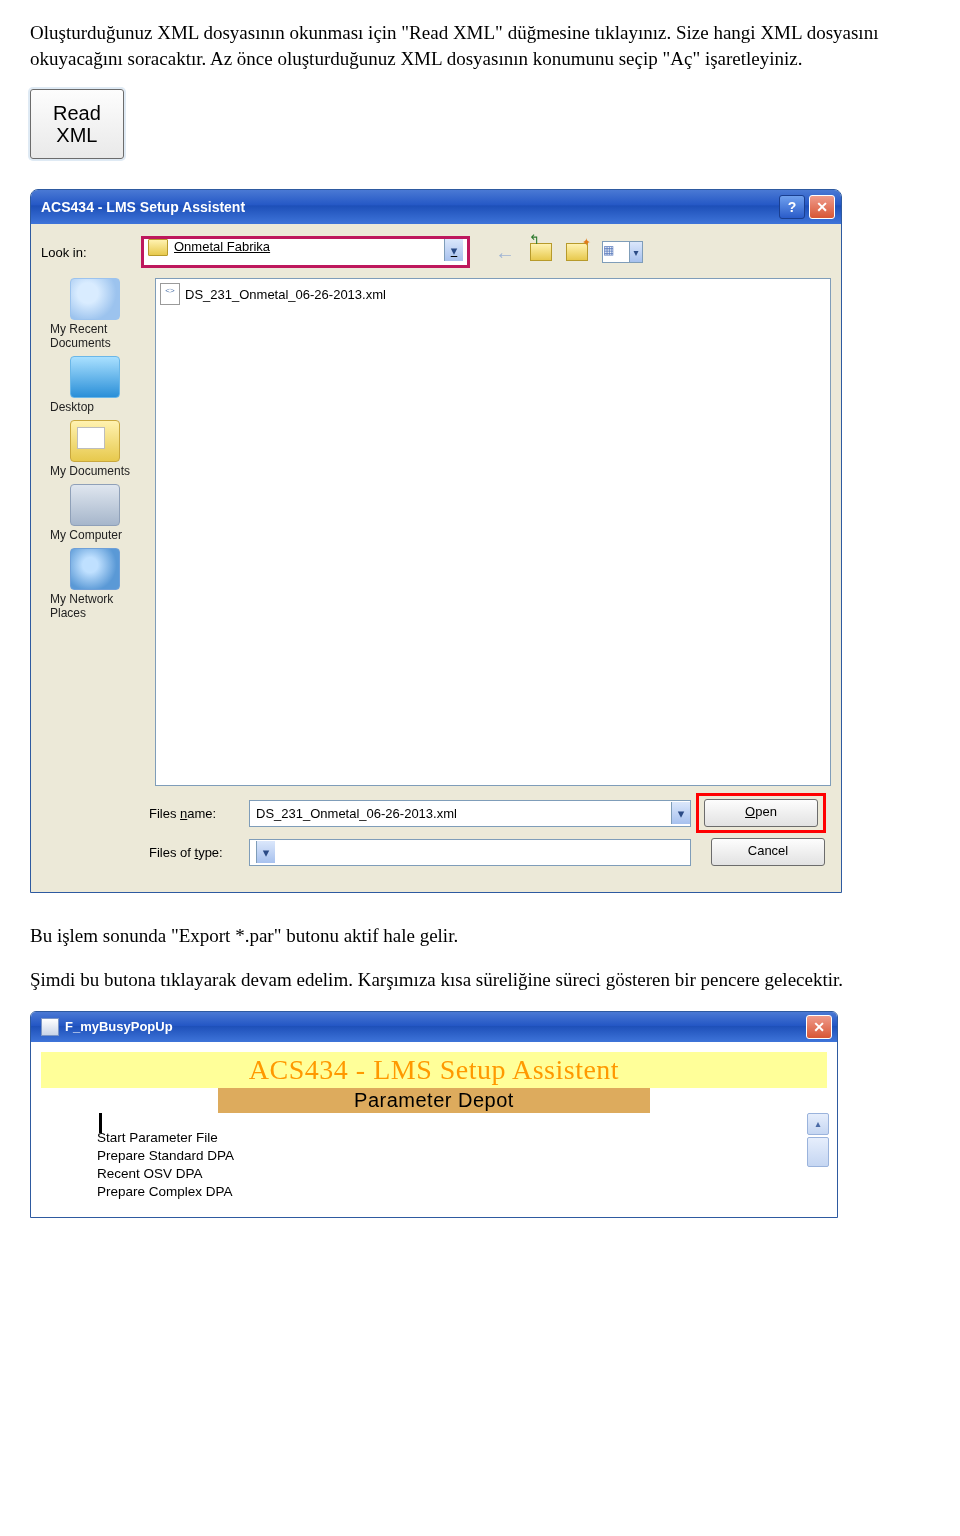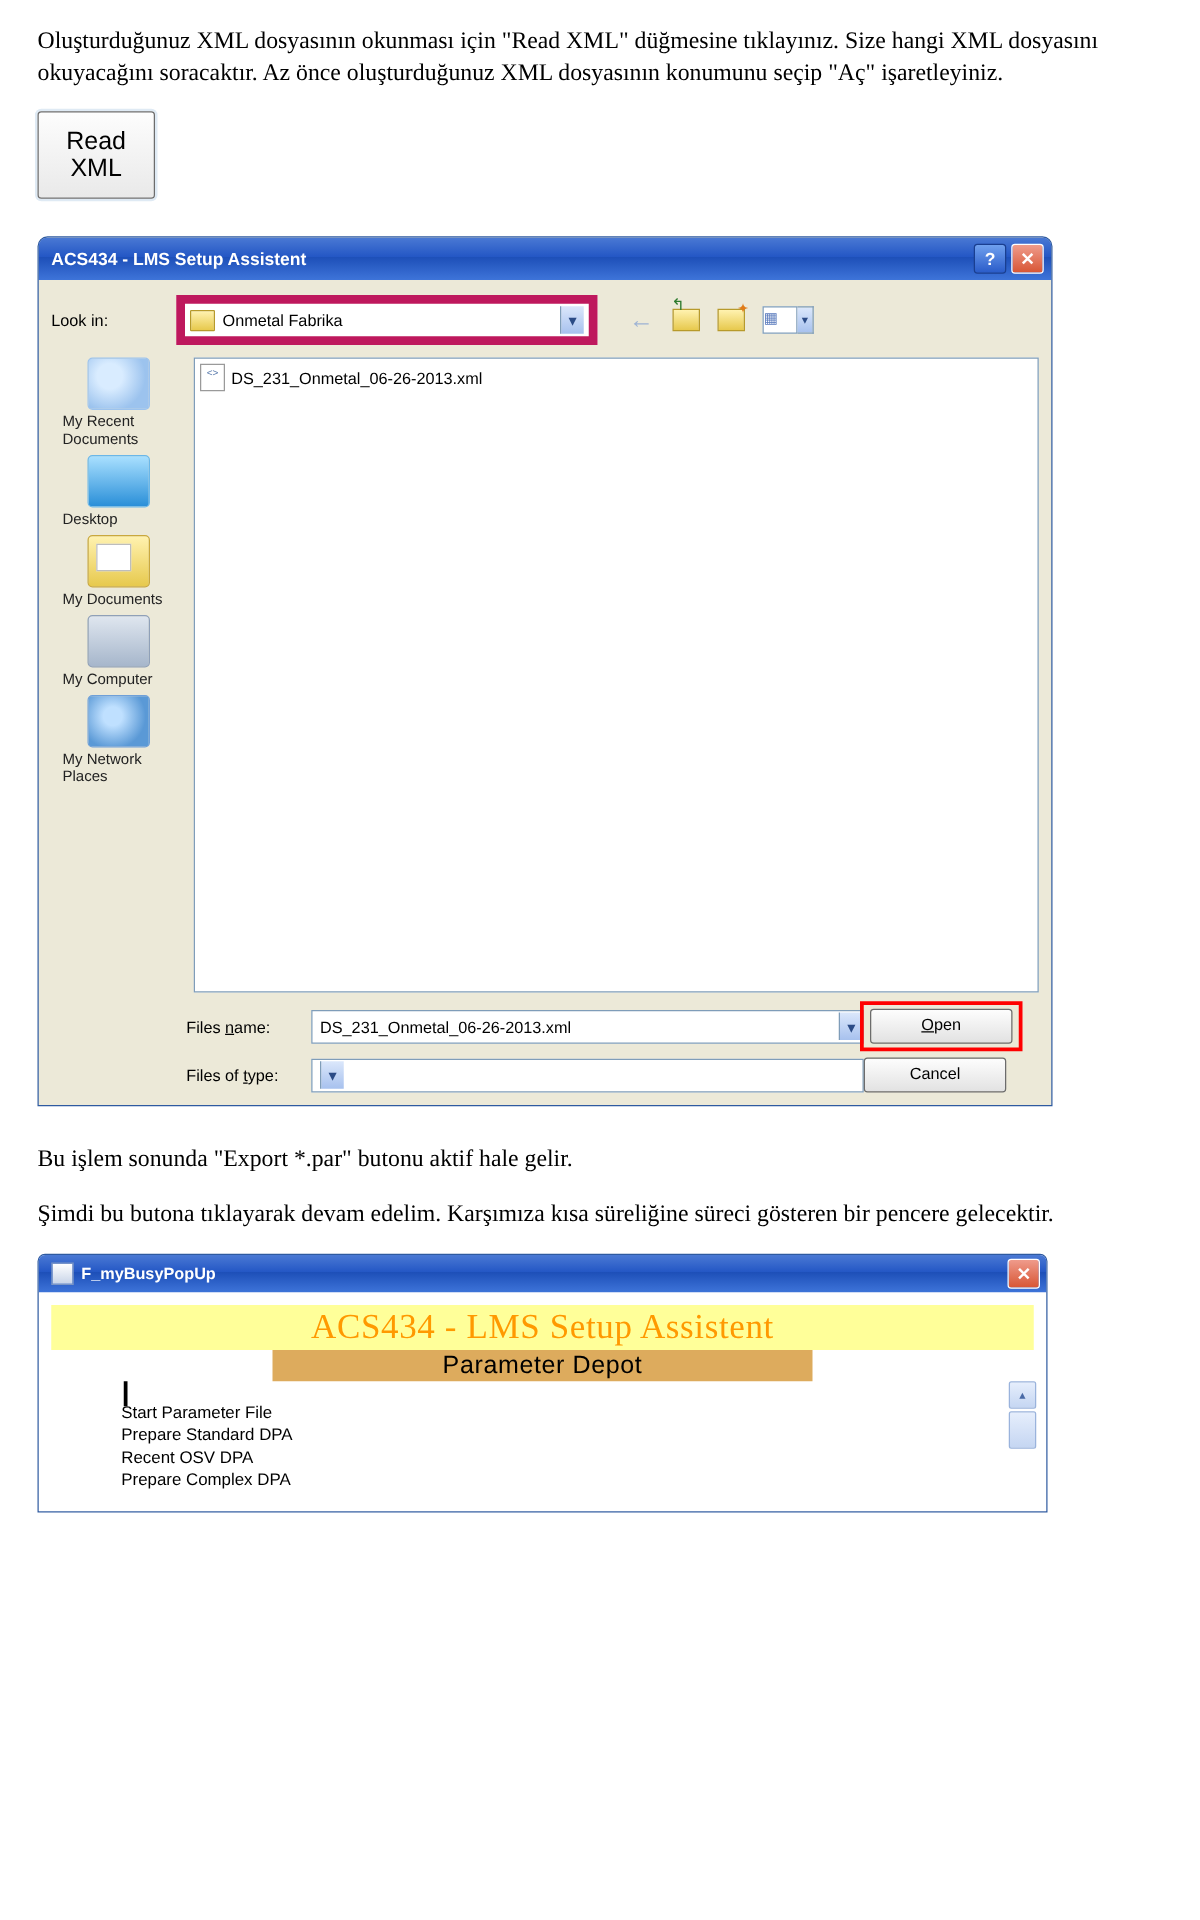--- a/index.html
+++ b/index.html
@@ -60,31 +60,32 @@
     border-radius: 3px;
     color:#fff;
     display:flex; align-items:center; justify-content:center;
     font-weight:bold;
     margin-left:4px;
     font-size:14px;
   }
   .close-btn { background: linear-gradient(#ef9b8b,#d85635); border-color:#fff;}
   .dlg-body {
     background:#ece9d8;
-    padding: 12px 10px 10px 10px;
+    padding: 12px 10px 26px 10px;
   }
   .lookin-row {
     display:flex; align-items:center; gap:10px; margin-bottom:10px; padding-left:100px;
   }
   .lookin-label { position:absolute; margin-left:-100px; width:90px; }
   .lookin-combo {
-    display:flex; align-items:center;
+    display:flex; align-items:flex-start;
     width: 315px; height:26px;
-    background:#fff; border:7px solid #be185d;
+    background:#fff; border:3px solid #be185d;
     padding:0 4px;
+    text-decoration:underline;
   }
   .folder-ico {
     width:18px; height:15px;
     background: linear-gradient(#fff2b0,#e7c94d);
     border:1px solid #b79a2b;
     border-radius:1px;
   }
   .lookin-combo .txt { margin-left:6px; flex:1; }
   .dd-arrow {
     width:18px; height:22px;
@@ -146,21 +147,21 @@
     margin-top:10px;
   }
   .bf-label { font-size:13px; }
   .bf-label u{text-decoration:underline;}
   .bf-combo {
     display:flex; align-items:center;
     height:25px; background:#fff; border:1px solid #7f9db9;
     padding-left:6px;
   }
   .bf-combo .txt{flex:1;}
-  .bf-btn-cell { display:flex; padding-right:6px;}
+  .bf-btn-cell { display:flex; justify-content:flex-end; padding-right:6px;}
   .win-btn {
     width:112px; height:26px;
     border:1px solid #6c6c6c;
     background: linear-gradient(#fdfdfd,#e2e2e2);
     border-radius:3px;
     text-align:center;
     font-size:13px;
     line-height:24px;
   }
   .open-highlight { outline:3px solid #ff0000; padding:3px 5px; margin-right:2px;}

